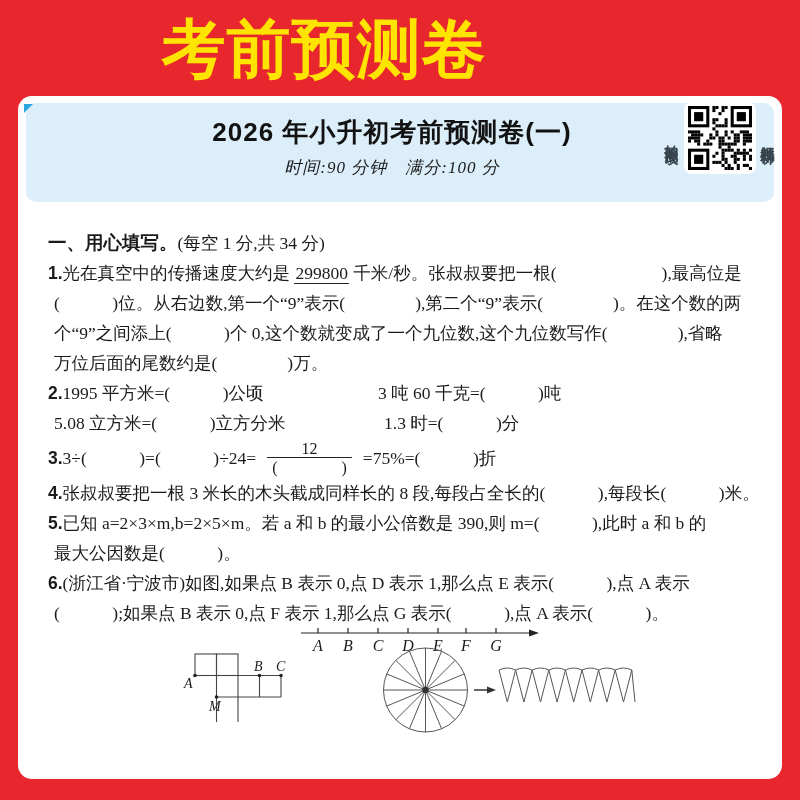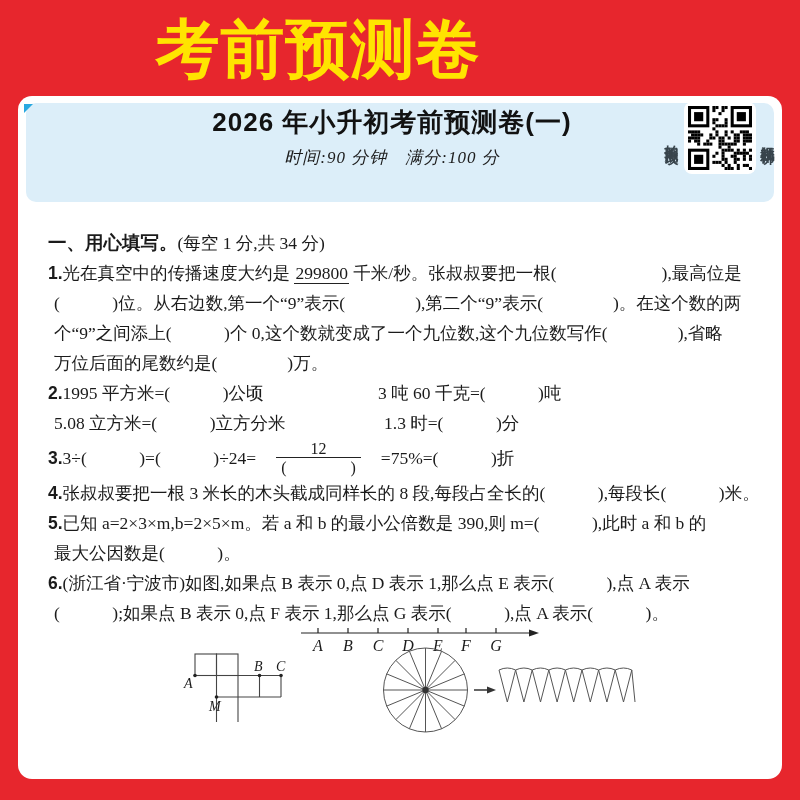--- a/index.html
+++ b/index.html
@@ -4,21 +4,21 @@
 <style>
   html,body{margin:0;padding:0;}
   body{
     width:800px;height:800px;position:relative;overflow:hidden;
     background:#e7262d;
     font-family:"Liberation Serif", serif;
     -webkit-font-smoothing:antialiased;
   }
   
   .banner{
-    position:absolute;top:0;left:0;width:636px;height:96px;
+    position:absolute;top:0;left:6px;width:636px;height:96px;
     display:flex;align-items:center;justify-content:center;
   }
   .banner-title{
     font-family:"Liberation Sans", sans-serif;
     font-weight:900;font-size:64px;line-height:64px;
     color:#ffe400;letter-spacing:1px;margin-top:2px;
   }
   
   .paper{
     position:absolute;left:18px;top:96px;width:764px;height:683px;
@@ -27,21 +27,21 @@
   .bluebox{
     position:absolute;left:8px;top:7px;width:732px;height:99px;
     background:#dceef9;border-radius:10px;
     text-align:center;padding-right:16px;
   }
   .corner-accent{
     position:absolute;left:-2px;top:1px;width:0;height:0;
     border-top:9px solid #29a8e0;border-right:9px solid transparent;
   }
   .paper-title{
-    margin-top:4px;
+    margin-top:14px;
     font-family:"Liberation Sans", sans-serif;font-weight:bold;
     font-size:26px;line-height:30px;color:#121212;letter-spacing:1px;
   }
   .paper-meta{
     margin-top:9px;font-size:17px;color:#1c1c1c;letter-spacing:1px;font-style:italic;
   }
   .qr-panel{
     position:absolute;right:6px;top:5px;height:74px;
     display:flex;align-items:center;gap:4px;
   }
@@ -62,21 +62,21 @@
     letter-spacing:0;
   }
   .line{white-space:nowrap;overflow:hidden;height:30px;}
   .qnum{font-family:"Liberation Sans", sans-serif;font-weight:bold;}
   .bold-cn{font-family:"Liberation Sans", sans-serif;font-weight:bold;font-size:18.5px;}
   .cont{margin-left:6px;}
   .u-line{border-bottom:1.2px solid #222;padding:0 1px;}
   .q2row{display:flex;}
   .q2row .cell-l{width:330px;}
   .q3{display:flex;align-items:center;height:40px;white-space:nowrap;}
-  .frac{display:inline-flex;flex-direction:column;align-items:center;margin:0 20px;vertical-align:middle;justify-content:flex-end;}
+  .frac{display:inline-flex;flex-direction:column;align-items:center;margin:0 11px;vertical-align:middle;justify-content:flex-end;}
   .frac .fr-num{font-size:16px;line-height:17px;}
   .frac .fr-den{border-top:1.5px solid #222;font-size:16px;line-height:19px;padding:0 5px;}
   .numline-wrap{height:24px;margin-left:250px;}
   .figures{position:relative;height:67px;}
   .fig{position:absolute;}
   svg text{font-family:"Liberation Serif", serif;}
 </style>
 </head>
 <body>
 

